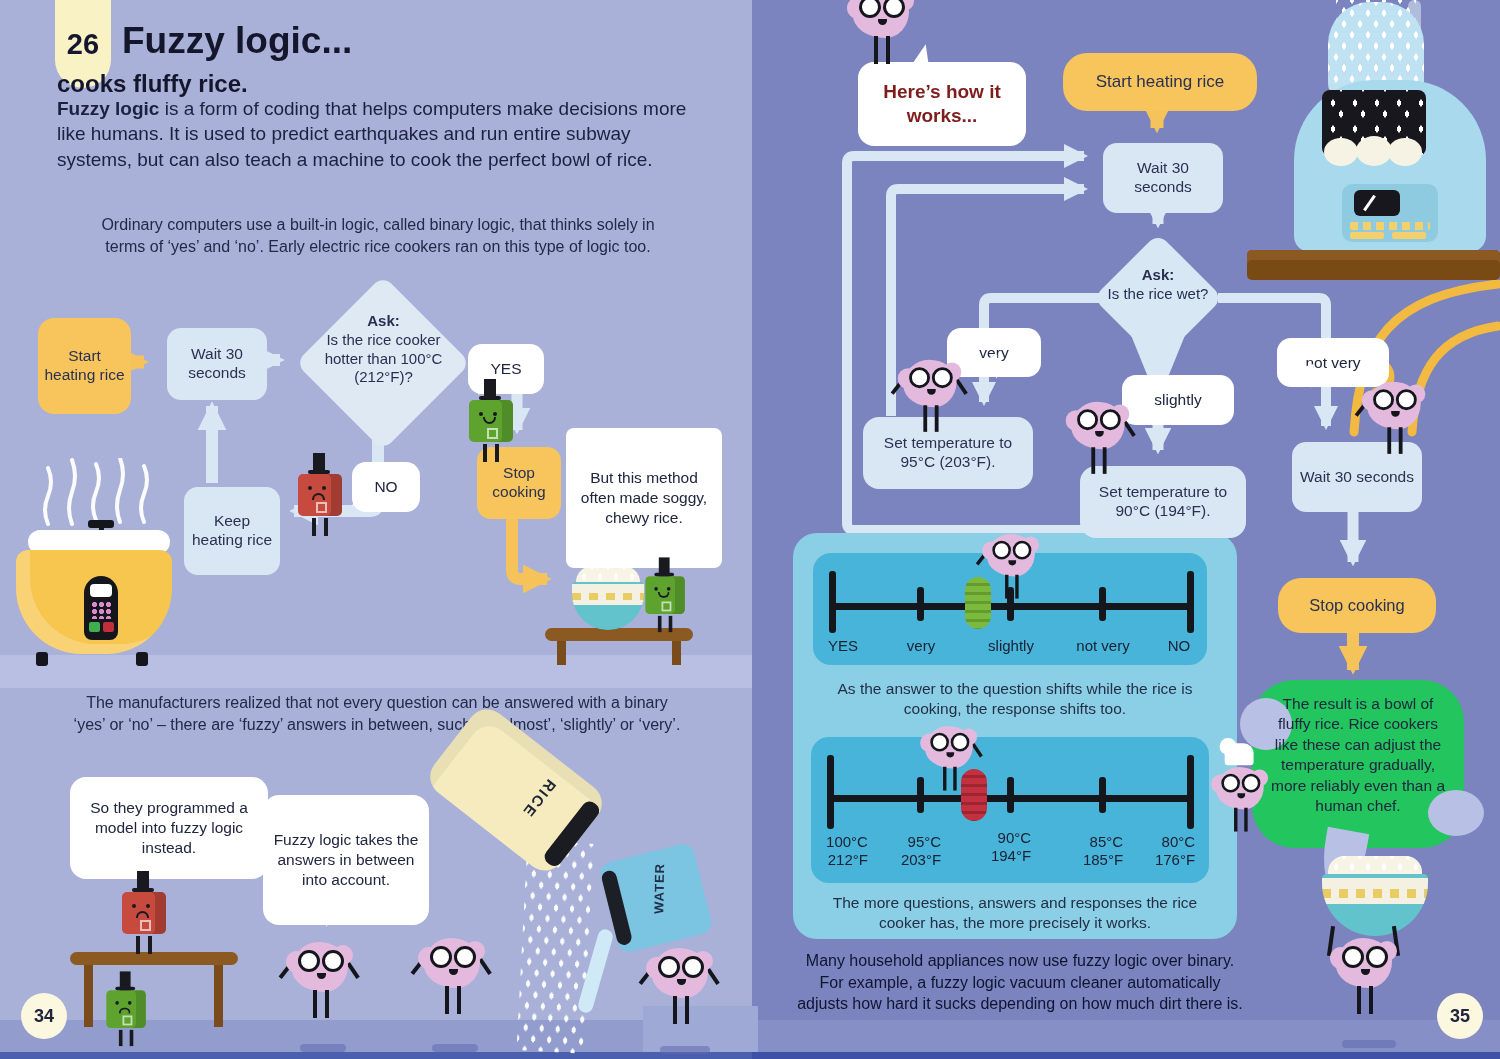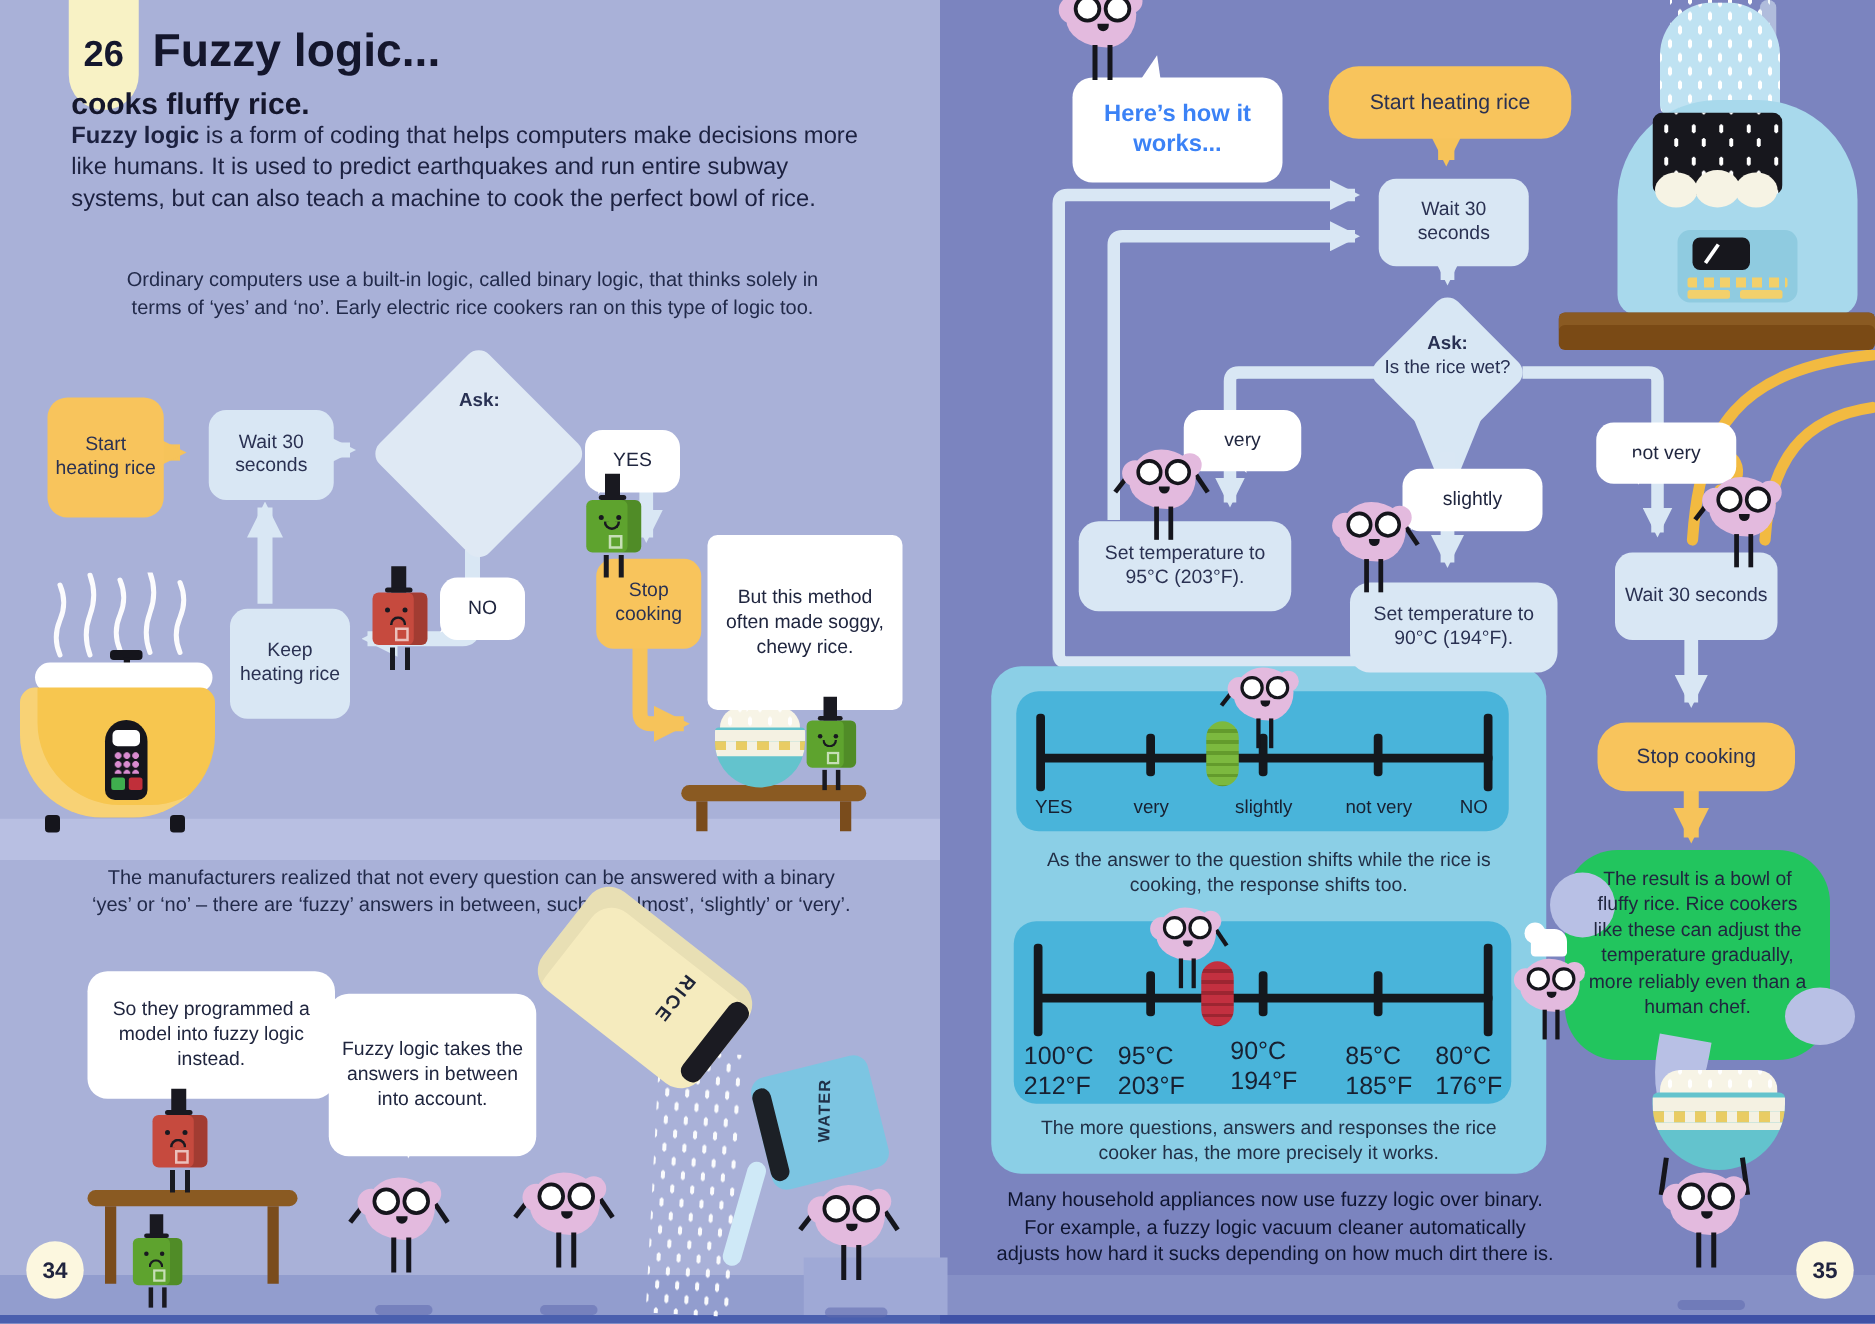--- a/index.html
+++ b/index.html
@@ -62,21 +62,21 @@
   .bot .leg{position:absolute;bottom:0;width:4px;height:18px;background:#191920}
   .bot .g1{left:14px}.bot .g2{left:26px}
   .bot.s9{transform:scale(.9)}
   .shadow{position:absolute;background:#5f6aae;opacity:.55;border-radius:5px;height:8px;z-index:4}
   
   #panel{left:793px;top:533px;width:444px;height:406px;background:#8bcfe6;border-radius:24px;z-index:2}
   .scalebox{position:absolute;background:#49b4da;border-radius:18px}
   .sline{position:absolute;height:7px;background:#14181d;border-radius:3px}
   .tick{position:absolute;width:7px;background:#14181d;border-radius:3px}
   .slabel{position:absolute;transform:translateX(-50%);color:#182031;font-size:15px;white-space:nowrap}
-  .tlab{position:absolute;transform:translateX(-50%);color:#182031;font-size:20px;text-align:left;line-height:1.2;white-space:nowrap}
+  .tlab{position:absolute;transform:translateX(-50%);color:#182031;font-size:15px;text-align:right;line-height:1.2;white-space:nowrap}
   .knob{position:absolute;width:26px;height:52px;border-radius:13px;z-index:3}
   .knob.green{background:repeating-linear-gradient(180deg,#7cb93f 0 6px,#639b2c 6px 9px)}
   .knob.red{background:repeating-linear-gradient(180deg,#c33040 0 6px,#9c2531 6px 9px)}
   .pcap{position:absolute;text-align:center;color:#223047;font-size:15.5px;line-height:1.3}
   
   .pnum{position:absolute;width:46px;height:46px;border-radius:50%;background:#fcf7df;display:flex;
         align-items:center;justify-content:center;font-weight:bold;font-size:18px;color:#20243f;z-index:6}
   .table-top{position:absolute;background:#8a5a22;border-radius:7px;z-index:3}
   .table-leg{position:absolute;background:#7a4c1c;z-index:2}
   .ricecap{position:absolute;background:#f7f4e6;border-radius:16px 16px 2px 2px;z-index:3}
@@ -142,20 +142,21 @@
 
 <div class="fbox yellow" style="left:38px;top:318px;width:85px;height:88px;border-radius:16px">
   <span>Start heating rice</span>
   </div>
 <div class="fbox blue" style="left:167px;top:328px;width:92px;height:64px;border-radius:14px">
   <span>Wait 30 seconds</span>
   </div>
 <div class="diamond" style="left:321px;top:301px;width:124px;height:124px"></div>
 <div class="dtext" style="left:306px;top:312px;width:155px">
   <b>Ask:</b><br>
+  <span>Is the rice cooker hotter than 100°C (212°F)?</span>
 </div>
 <div class="bubble" style="left:468px;top:344px;width:60px;height:34px">
   <span>YES</span>
   </div>
 <div class="tri" style="left:474px;top:374px;transform:rotate(18deg)"></div>
 <div class="bubble" style="left:352px;top:462px;width:52px;height:34px">
   <span>NO</span>
   </div>
 <div class="tri" style="left:352px;top:488px;transform:rotate(48deg)"></div>
 <div class="fbox yellow" style="left:477px;top:447px;width:76px;height:64px;border-radius:14px">
@@ -328,21 +329,21 @@
 <div class="brain" style="left:853px;top:-22px">
     <div class="blob"></div>
     <div class="specs">
       <i></i>
       <i></i>
     </div>
     <b class="mouth"></b>
     <i class="leg g1"></i>
     <i class="leg g2"></i>
   </div>
-<div class="bubble" style="left:858px;top:62px;width:152px;height:68px;border-radius:16px;font-weight:bold;font-size:19px;color:#3b82f6">
+<div class="bubble" style="left:858px;top:62px;width:152px;height:68px;border-radius:16px;font-weight:bold;font-size:19px;color:#7f1d1d">
   <span>Here’s how it works...</span>
   </div>
 <div class="tri-up" style="left:915px;top:44px;transform:rotate(14deg)"></div>
 
 <div class="fbox yellow" style="left:1063px;top:53px;width:186px;height:50px;border-radius:24px;font-size:17px">
   <span>Start heating rice</span>
   </div>
 <div class="fbox blue" style="left:1103px;top:143px;width:112px;height:62px;border-radius:14px">
   <span>Wait 30 seconds</span>
   </div>

